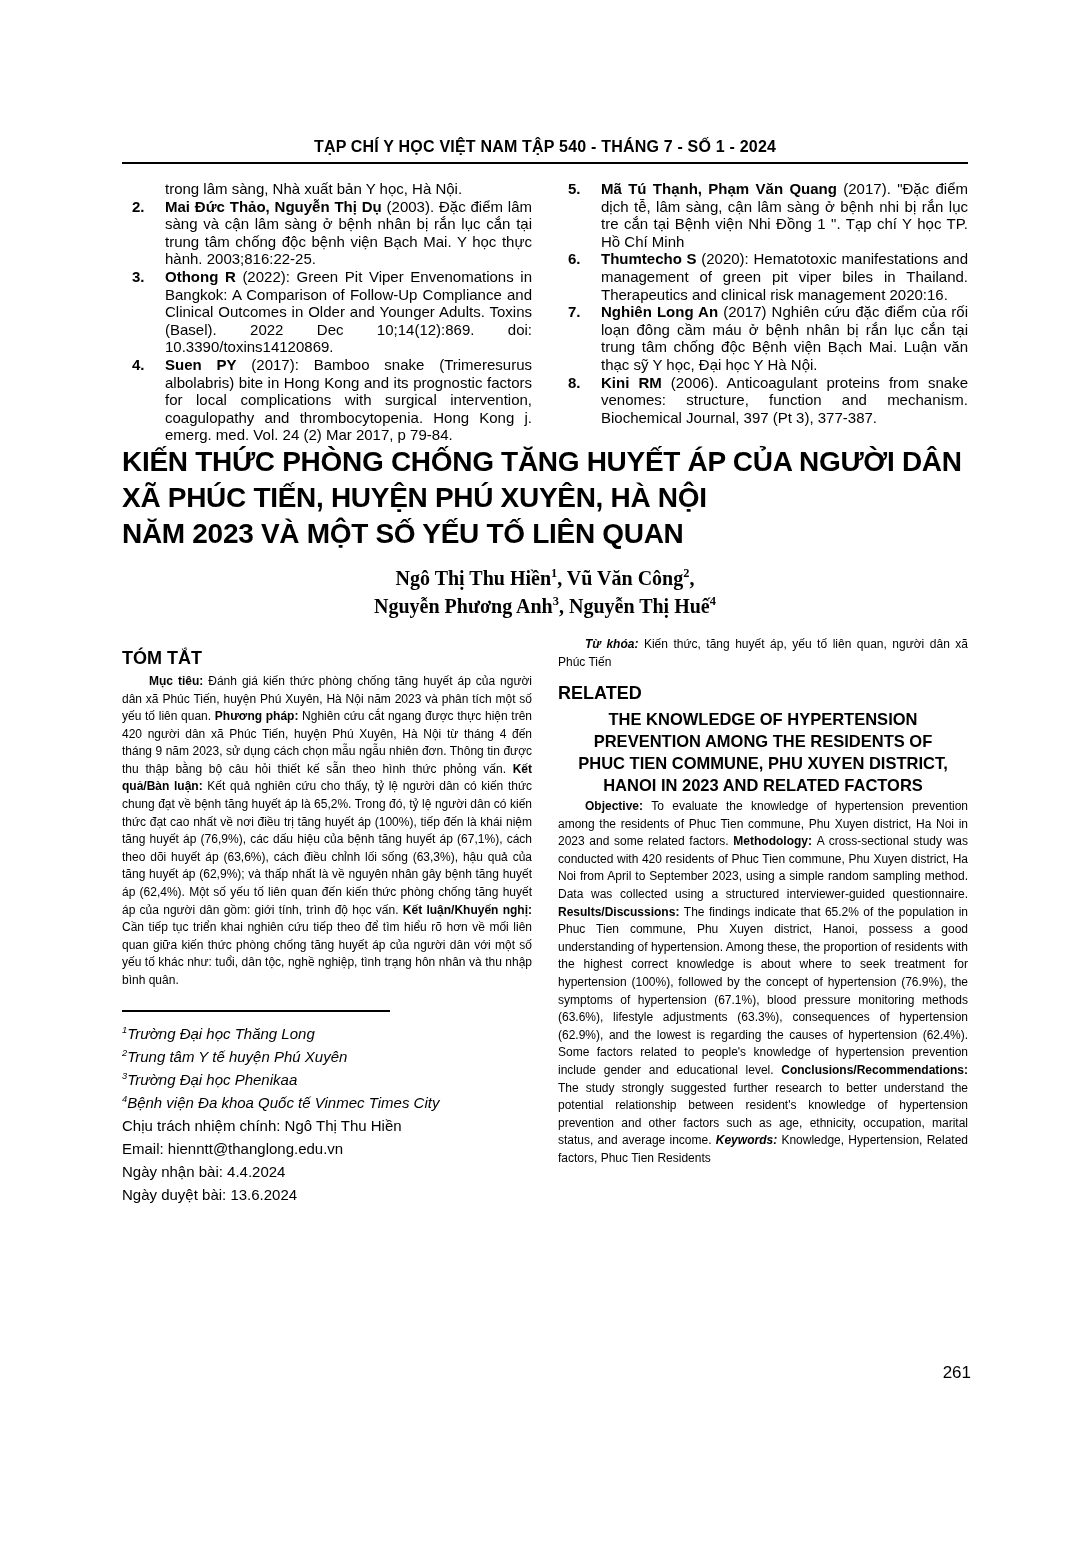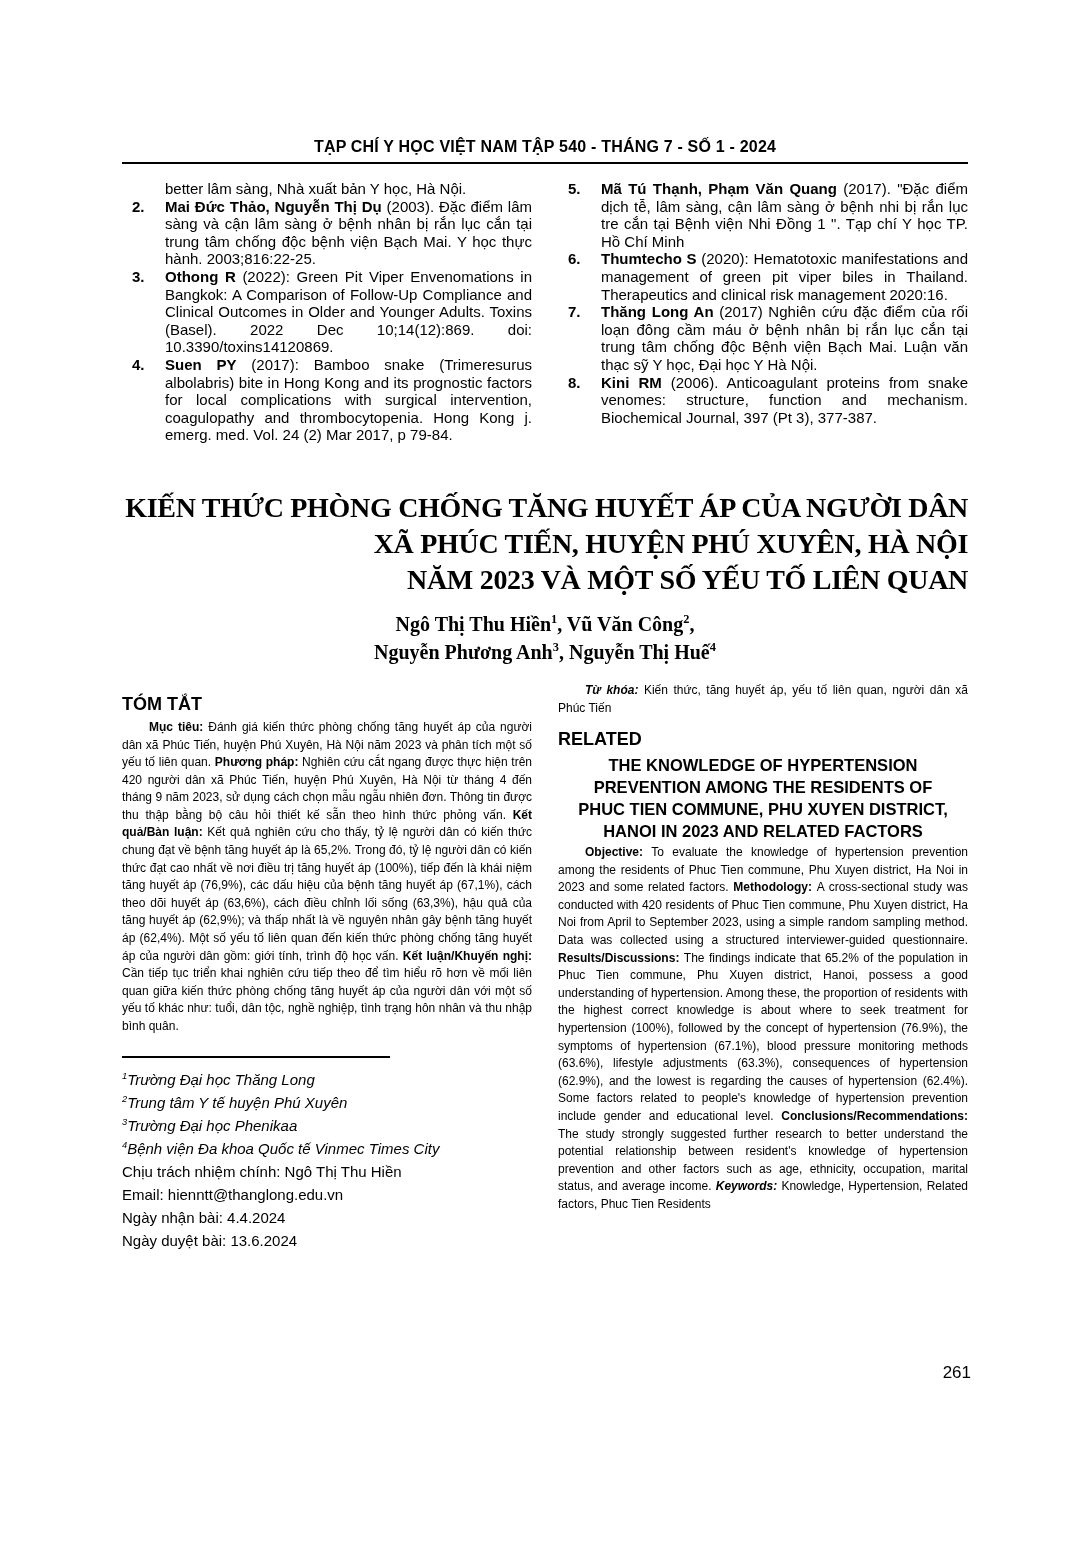--- a/index.html
+++ b/index.html
@@ -12,22 +12,22 @@
   .header-rule{border:0;border-top:2px solid #000;margin:6px 0 0 0;}
   .two-col{display:flex;gap:26px;}
   .col{width:410px;}
   .refs{margin-top:16px;}
   .ref{position:relative;padding-left:43px;text-align:justify;font-size:15px;line-height:17.6px;}
   .ref-num{position:absolute;left:10px;font-weight:bold;}
   .b{font-weight:bold;}
   .i{font-style:italic;}
   sup{font-size:62%;line-height:0;}
   .article-title{
-    margin-top:46px;text-align:right;
-    font-family:Liberation Serif, serif;font-weight:bold;
+    text-align:left;
+    font-family:Liberation Sans, sans-serif;font-weight:bold;
     font-size:28px;line-height:36px;letter-spacing:-0.3px;
   }
   .authors{
     margin-top:12px;text-align:center;
     font-family:"Liberation Serif", serif;font-weight:bold;
     font-size:20px;line-height:28px;
   }
   .body-cols{margin-top:16px;}
   .section-heading{font-size:18px;font-weight:bold;margin:12px 0 4px 0;}
   .para{font-size:12px;line-height:17.6px;text-align:justify;text-indent:27px;margin:0;}
@@ -41,21 +41,21 @@
 <body>
 
 <div class="page">
 
   <div class="journal-header">TẠP CHÍ Y HỌC VIỆT NAM TẬP 540 - THÁNG 7 - SỐ 1 - 2024</div>
   <hr class="header-rule">
 
   <div class="two-col refs">
     <div class="col">
   <div class="ref">
-    <span class="ref-num"></span><span class="ref-body"><span>better lâm sàng, Nhà xuất bản Y học, Hà Nội.</span></span>
+    <span class="ref-num"></span><span class="ref-body"><span>trong lâm sàng, Nhà xuất bản Y học, Hà Nội.</span></span>
   </div>
 
   <div class="ref">
     <span class="ref-num">2.</span><span class="ref-body"><span class="b">Mai Đức Thảo, Nguyễn Thị Dụ</span><span> (2003). Đặc điểm lâm sàng và cận lâm sàng ở bệnh nhân bị rắn lục cắn tại trung tâm chống độc bệnh viện Bạch Mai. Y học thực hành. 2003;816:22-25.</span></span>
   </div>
 
   <div class="ref">
     <span class="ref-num">3.</span><span class="ref-body"><span class="b">Othong R</span><span> (2022): Green Pit Viper Envenomations in Bangkok: A Comparison of Follow-Up Compliance and Clinical Outcomes in Older and Younger Adults. Toxins (Basel). 2022 Dec 10;14(12):869. doi: 10.3390/toxins14120869.</span></span>
   </div>
 
@@ -66,21 +66,21 @@
     <div class="col">
   <div class="ref">
     <span class="ref-num">5.</span><span class="ref-body"><span class="b">Mã Tú Thạnh, Phạm Văn Quang</span><span> (2017). "Đặc điểm dịch tễ, lâm sàng, cận lâm sàng ở bệnh nhi bị rắn lục tre cắn tại Bệnh viện Nhi Đồng 1 ". Tạp chí Y học TP. Hồ Chí Minh</span></span>
   </div>
 
   <div class="ref">
     <span class="ref-num">6.</span><span class="ref-body"><span class="b">Thumtecho S</span><span> (2020): Hematotoxic manifestations and management of green pit viper biles in Thailand. Therapeutics and clinical risk management 2020:16.</span></span>
   </div>
 
   <div class="ref">
-    <span class="ref-num">7.</span><span class="ref-body"><span class="b">Thăng Long An</span><span> (2017) Nghiên cứu đặc điểm của rối loạn đông cầm máu ở bệnh nhân bị rắn lục cắn tại trung tâm chống độc Bệnh viện Bạch Mai. Luận văn thạc sỹ Y học, Đại học Y Hà Nội.</span></span>
+    <span class="ref-num">7.</span><span class="ref-body"><span class="b">Nghiên Long An</span><span> (2017) Nghiên cứu đặc điểm của rối loạn đông cầm máu ở bệnh nhân bị rắn lục cắn tại trung tâm chống độc Bệnh viện Bạch Mai. Luận văn thạc sỹ Y học, Đại học Y Hà Nội.</span></span>
   </div>
 
   <div class="ref">
     <span class="ref-num">8.</span><span class="ref-body"><span class="b">Kini RM</span><span> (2006). Anticoagulant proteins from snake venomes: structure, function and mechanism. Biochemical Journal, 397 (Pt 3), 377-387.</span></span>
   </div>
 </div>
   </div>
 
   <div class="article-title">
     <div>KIẾN THỨC PHÒNG CHỐNG TĂNG HUYẾT ÁP CỦA NGƯỜI DÂN</div>

